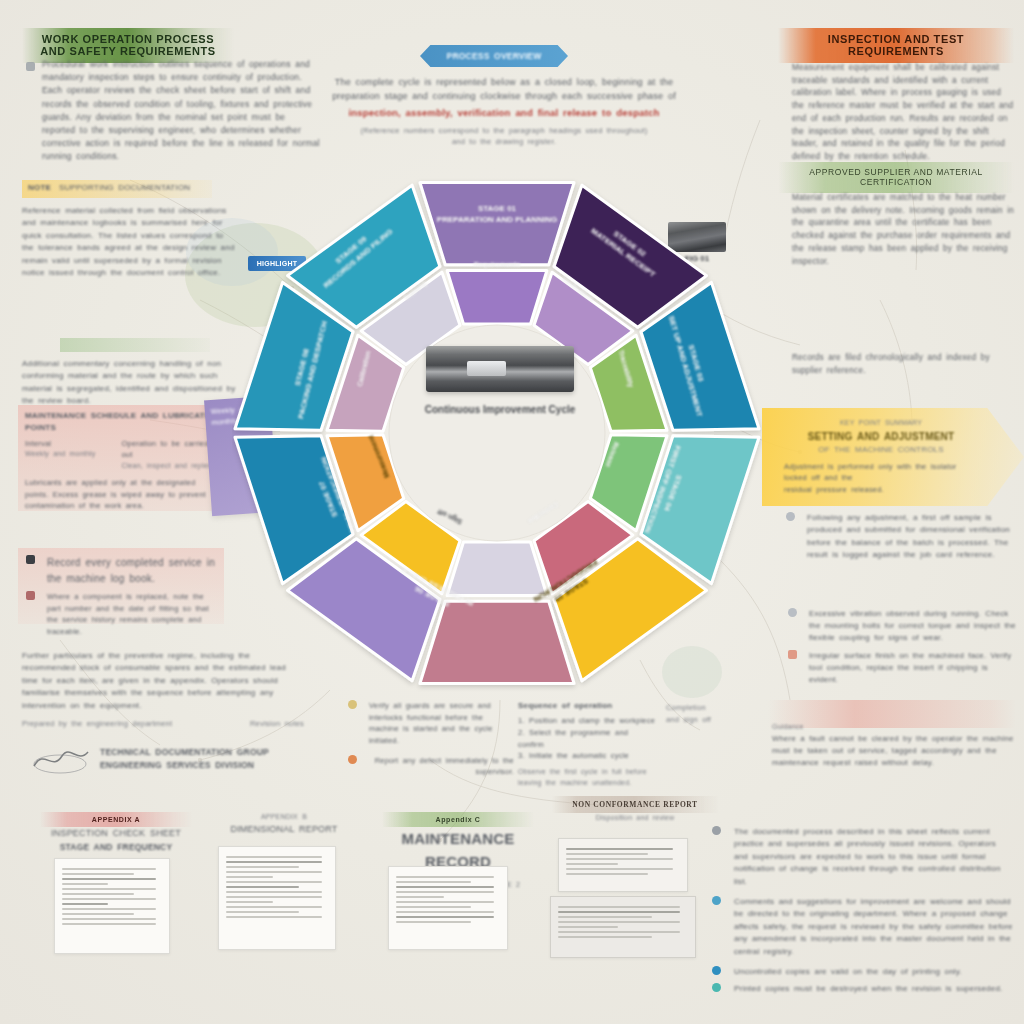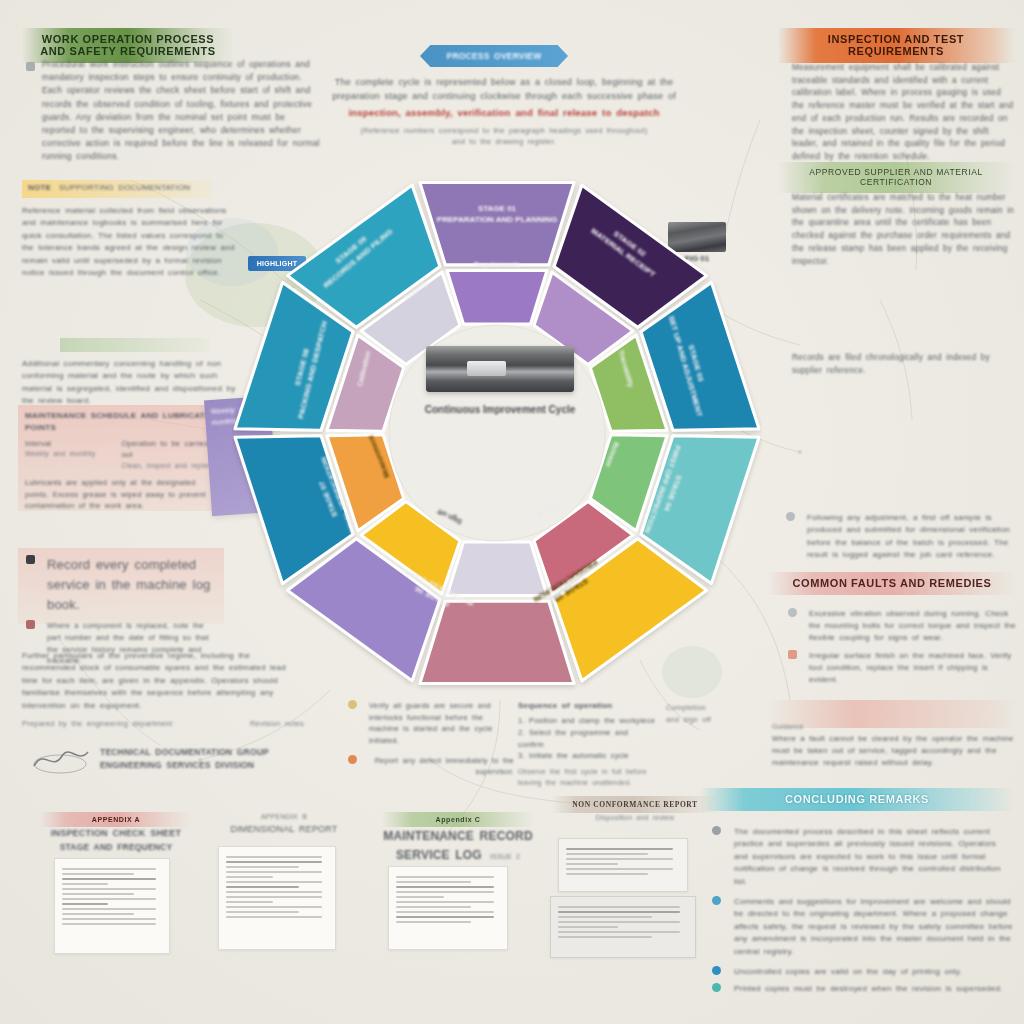--- a/index.html
+++ b/index.html
@@ -231,21 +231,21 @@
         <div class="ptxt" style="font-size:7.5px;">Operation to be carried out</div>
         <div class="ptxt soft" style="font-size:7px;">Clean, inspect and replenish</div>
       </div>
     </div>
     <div class="ptxt" style="font-size:7.5px; padding:5px 7px 0;">Lubricants are applied only at the designated points. Excess grease is wiped away to prevent contamination of the work area.</div>
   </div>
 
   <div class="panel tint-pink2" style="left:18px; top:548px; width:206px; height:76px;">
     <div style="display:flex; gap:6px; padding:7px 8px 0;">
       <span class="bullet" style="background:#3c3f44; flex:none; border-radius:2px;"></span>
-      <div class="ptxt" style="font-size:13px;">Record every completed service in the machine log book.</div>
+      <div class="ptxt" style="font-size:10px;">Record every completed service in the machine log book.</div>
     </div>
     <div style="display:flex; gap:6px; padding:5px 8px 0;">
       <span class="bullet" style="background:#b06a6a; flex:none; border-radius:2px;"></span>
       <div class="ptxt" style="font-size:7.5px;">Where a component is replaced, note the part number and the date of fitting so that the service history remains complete and traceable.</div>
     </div>
   </div>
 
   <div class="panel" style="left:208px; top:398px; width:66px; height:116px;
         background:linear-gradient(160deg,#9b8bc4,#b0a2d2); transform:rotate(-4deg);
         box-shadow:0 2px 6px rgba(0,0,0,.10); filter:blur(.2px);">
@@ -286,50 +286,51 @@
     <div class="ptxt" style="font-size:7.5px;">2. Select the programme and confirm</div>
     <div class="ptxt" style="font-size:7.5px;">3. Initiate the automatic cycle</div>
     <div class="ptxt soft" style="font-size:7px; margin-top:5px;">Observe the first cycle in full before leaving the machine unattended.</div>
   </div>
 
   <div class="panel" style="left:666px; top:702px; width:96px;">
     <div class="ptxt soft" style="font-size:7.5px;">Completion</div>
     <div class="ptxt soft" style="font-size:7.5px;">and sign off</div>
   </div>
 
+  <div class="chev" style="left:762px; top:408px; width:262px; height:98px;">
+    <div class="ptxt soft" style="font-size:7px; text-align:center;">KEY POINT SUMMARY</div>
+    <div class="ptxt" style="font-size:10px; font-weight:bold; text-align:center; color:#6a5a18;">SETTING AND ADJUSTMENT</div>
+    <div class="ptxt soft" style="font-size:8px; text-align:center;">OF THE MACHINE CONTROLS</div>
+    <div class="ptxt" style="font-size:7.5px; margin-top:4px;">Adjustment is performed only with the isolator locked off and the</div>
+    <div class="ptxt" style="font-size:7.5px;">residual pressure released.</div>
+  </div>
   <div class="panel" style="left:786px; top:512px; width:230px;">
     <div style="display:flex; gap:6px;">
       <span class="bullet" style="background:#b7bcc2; flex:none;"></span>
       <div class="ptxt" style="font-size:8px;">Following any adjustment, a first off sample is produced and submitted for dimensional verification before the balance of the batch is processed. The result is logged against the job card reference.</div>
     </div>
   </div>
 
-  <div class="panel" style="left:768px; top:572px; width:248px;">
-    <div class="hbar rose">COMMON FAULTS AND REMEDIES</div>
-  </div>
   <div class="panel" style="left:788px; top:608px; width:228px;">
     <div style="display:flex; gap:6px;">
       <span class="bullet" style="background:#b9bec4; flex:none;"></span>
       <div class="ptxt" style="font-size:7.8px;">Excessive vibration observed during running. Check the mounting bolts for correct torque and inspect the flexible coupling for signs of wear.</div>
     </div>
     <div style="display:flex; gap:6px; margin-top:6px;justify-content:center;">
       <span class="bullet" style="background:#e09a86; flex:none; border-radius:2px;"></span>
       <div class="ptxt" style="font-size:7.8px;">Irregular surface finish on the machined face. Verify tool condition, replace the insert if chipping is evident.</div>
     </div>
   </div>
   <div class="panel" style="left:768px; top:700px; width:248px; height:28px;
         background:linear-gradient(90deg, rgba(232,160,150,0), rgba(230,146,134,.45) 35%, rgba(232,170,158,.16) 90%, rgba(232,170,158,0));"></div>
   <div class="panel" style="left:772px; top:722px; width:244px;">
     <div class="ptxt soft" style="font-size:7px;">Guidance</div>
     <div class="ptxt" style="font-size:7.8px;">Where a fault cannot be cleared by the operator the machine must be taken out of service, tagged accordingly and the maintenance request raised without delay.</div>
   </div>
 
-  <div class="panel" style="left:700px; top:788px; width:314px;">
-    <div class="hbar cyan">CONCLUDING REMARKS</div>
-  </div>
   <div class="panel" style="left:712px; top:826px; width:302px;">
     <div style="display:flex; gap:7px;">
       <span class="bullet" style="background:#9aa0a6; flex:none;"></span>
       <div class="ptxt" style="font-size:8px;">The documented process described in this sheet reflects current practice and supersedes all previously issued revisions. Operators and supervisors are expected to work to this issue until formal notification of change is received through the controlled distribution list.</div>
     </div>
     <div style="display:flex; gap:7px; margin-top:8px;">
       <span class="bullet" style="background:#4da3c8; flex:none;"></span>
       <div class="ptxt" style="font-size:8px;">Comments and suggestions for improvement are welcome and should be directed to the originating department. Where a proposed change affects safety, the request is reviewed by the safety committee before any amendment is incorporated into the master document held in the central registry.</div>
     </div>
     <div style="display:flex; gap:7px; margin-top:8px;">
@@ -337,21 +338,21 @@
       <div class="ptxt" style="font-size:8px;">Uncontrolled copies are valid on the day of printing only.</div>
     </div>
     <div style="display:flex; gap:7px; margin-top:5px;">
       <span class="bullet" style="background:#4bb8b0; flex:none;"></span>
       <div class="ptxt" style="font-size:8px;">Printed copies must be destroyed when the revision is superseded.</div>
     </div>
   </div>
 
   <div class="panel" style="left:40px; top:812px; width:152px;">
     <div class="hbar rose" style="font-size:7px; padding:4px 6px;">APPENDIX A</div>
-    <div class="ptxt" style="font-size:9px; font-weight:bold; text-align:center;">INSPECTION CHECK SHEET</div>
+    <div class="ptxt" style="font-size:9px; font-weight:normal; text-align:center;">INSPECTION CHECK SHEET</div>
     <div class="ptxt" style="font-size:8.5px; font-weight:bold; text-align:center;">STAGE AND FREQUENCY</div>
   </div>
   <div class="doccard" style="left:54px; top:858px; width:116px; height:96px;">
     <div class="docline l"></div>
       <div class="docline m"></div>
       <div class="docline l dark"></div>
     <div class="docline s"></div>
       <div class="docline l"></div>
       <div class="docline m"></div>
     <div class="docline l"></div>
@@ -377,21 +378,21 @@
       <div class="docline l"></div>
       <div class="docline l"></div>
     <div class="docline s"></div>
       <div class="docline l"></div>
       <div class="docline m"></div>
     <div class="docline l"></div>
   </div>
 
   <div class="panel" style="left:382px; top:812px; width:152px;">
     <div class="hbar greenl" style="font-size:7px; padding:4px 6px;">Appendix C</div>
-    <div class="ptxt" style="font-size:12px; font-weight:bold; text-align:center;">MAINTENANCE RECORD</div>
+    <div class="ptxt" style="font-size:15px; font-weight:bold; text-align:center;">MAINTENANCE RECORD</div>
     <div style="display:flex; justify-content:center; gap:8px; align-items:baseline;">
       <span class="ptxt" style="font-size:12px; font-weight:bold;">SERVICE LOG</span>
       <span class="ptxt soft" style="font-size:7px;">ISSUE 2</span>
     </div>
   </div>
   <div class="doccard" style="left:388px; top:866px; width:120px; height:84px;">
     <div class="docline l"></div>
       <div class="docline m"></div>
       <div class="docline l dark"></div>
     <div class="docline l"></div>

